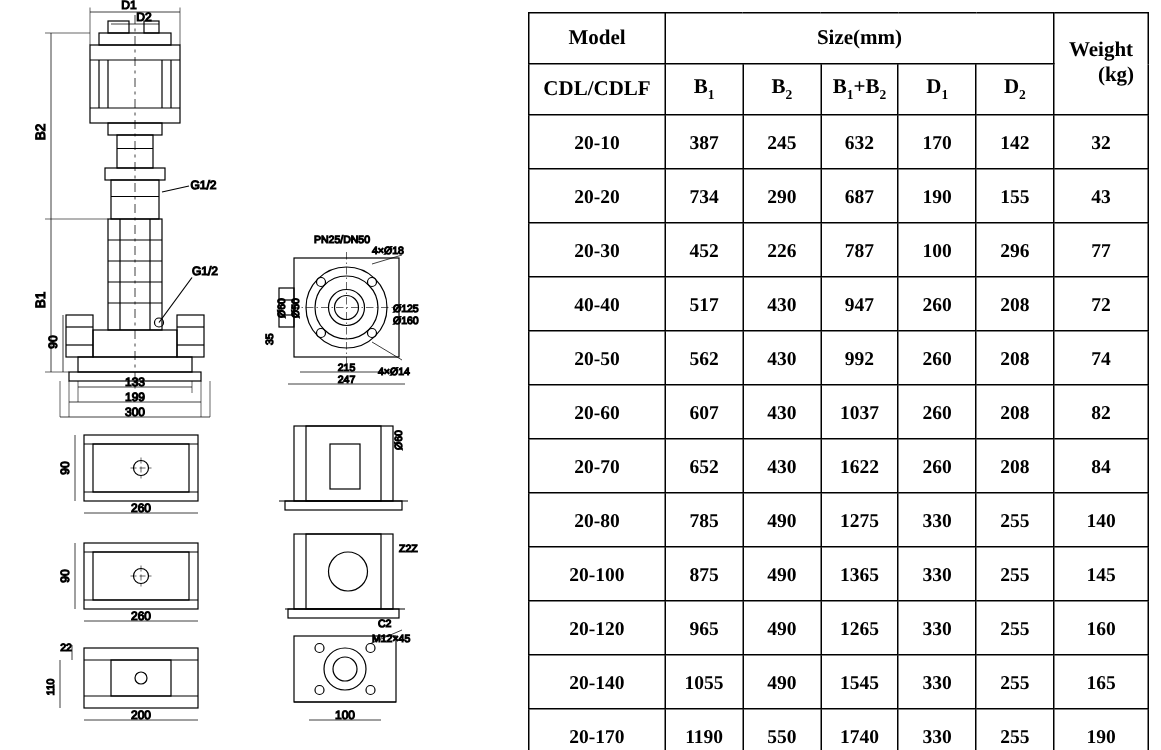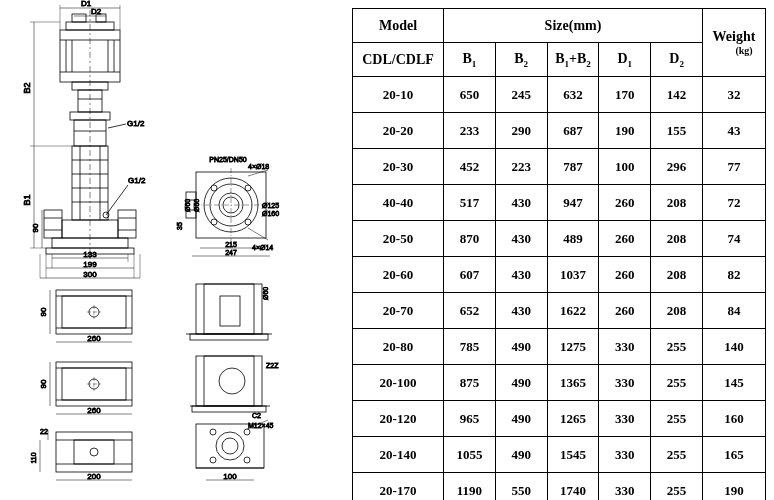--- a/index.html
+++ b/index.html
@@ -70,21 +70,21 @@
     font-size: 13px;
   }
   .sub-label .sub {
     font-size: 9px;
     vertical-align: sub;
   }
   .wt-head {
     line-height: 1.15;
   }
   .wt-head .l1 { display: block; font-size: 14px; }
-  .wt-head .l2 { display: block; font-size: 10px; margin-left: 20px; }
+  .wt-head .l2 { display: block; font-size: 14px; margin-left: 20px; }
   
   text {
     font-family: "Liberation Sans", sans-serif;
     fill: #000000;
   }
 </style>
 </head>
 <body>
 
 <div class="page">
@@ -293,59 +293,59 @@
           <th class="col-b1 sub-label">B<span class="sub">1</span></th>
           <th class="col-b2 sub-label">B<span class="sub">2</span></th>
           <th class="col-sum sub-label">B<span class="sub">1</span>+B<span class="sub">2</span></th>
           <th class="col-d1 sub-label">D<span class="sub">1</span></th>
           <th class="col-d2 sub-label">D<span class="sub">2</span></th>
         </tr>
       </thead>
       <tbody>
           <tr>
             <td>20-10</td>
-            <td>650</td>
+            <td>387</td>
             <td>245</td>
             <td>632</td>
             <td>170</td>
             <td>142</td>
             <td>32</td>
           </tr>
           <tr>
             <td>20-20</td>
-            <td>233</td>
+            <td>734</td>
             <td>290</td>
             <td>687</td>
             <td>190</td>
             <td>155</td>
             <td>43</td>
           </tr>
           <tr>
             <td>20-30</td>
             <td>452</td>
-            <td>223</td>
+            <td>226</td>
             <td>787</td>
             <td>100</td>
             <td>296</td>
             <td>77</td>
           </tr>
           <tr>
             <td>40-40</td>
             <td>517</td>
             <td>430</td>
             <td>947</td>
             <td>260</td>
             <td>208</td>
             <td>72</td>
           </tr>
           <tr>
             <td>20-50</td>
-            <td>870</td>
+            <td>562</td>
             <td>430</td>
-            <td>489</td>
+            <td>992</td>
             <td>260</td>
             <td>208</td>
             <td>74</td>
           </tr>
           <tr>
             <td>20-60</td>
             <td>607</td>
             <td>430</td>
             <td>1037</td>
             <td>260</td>

